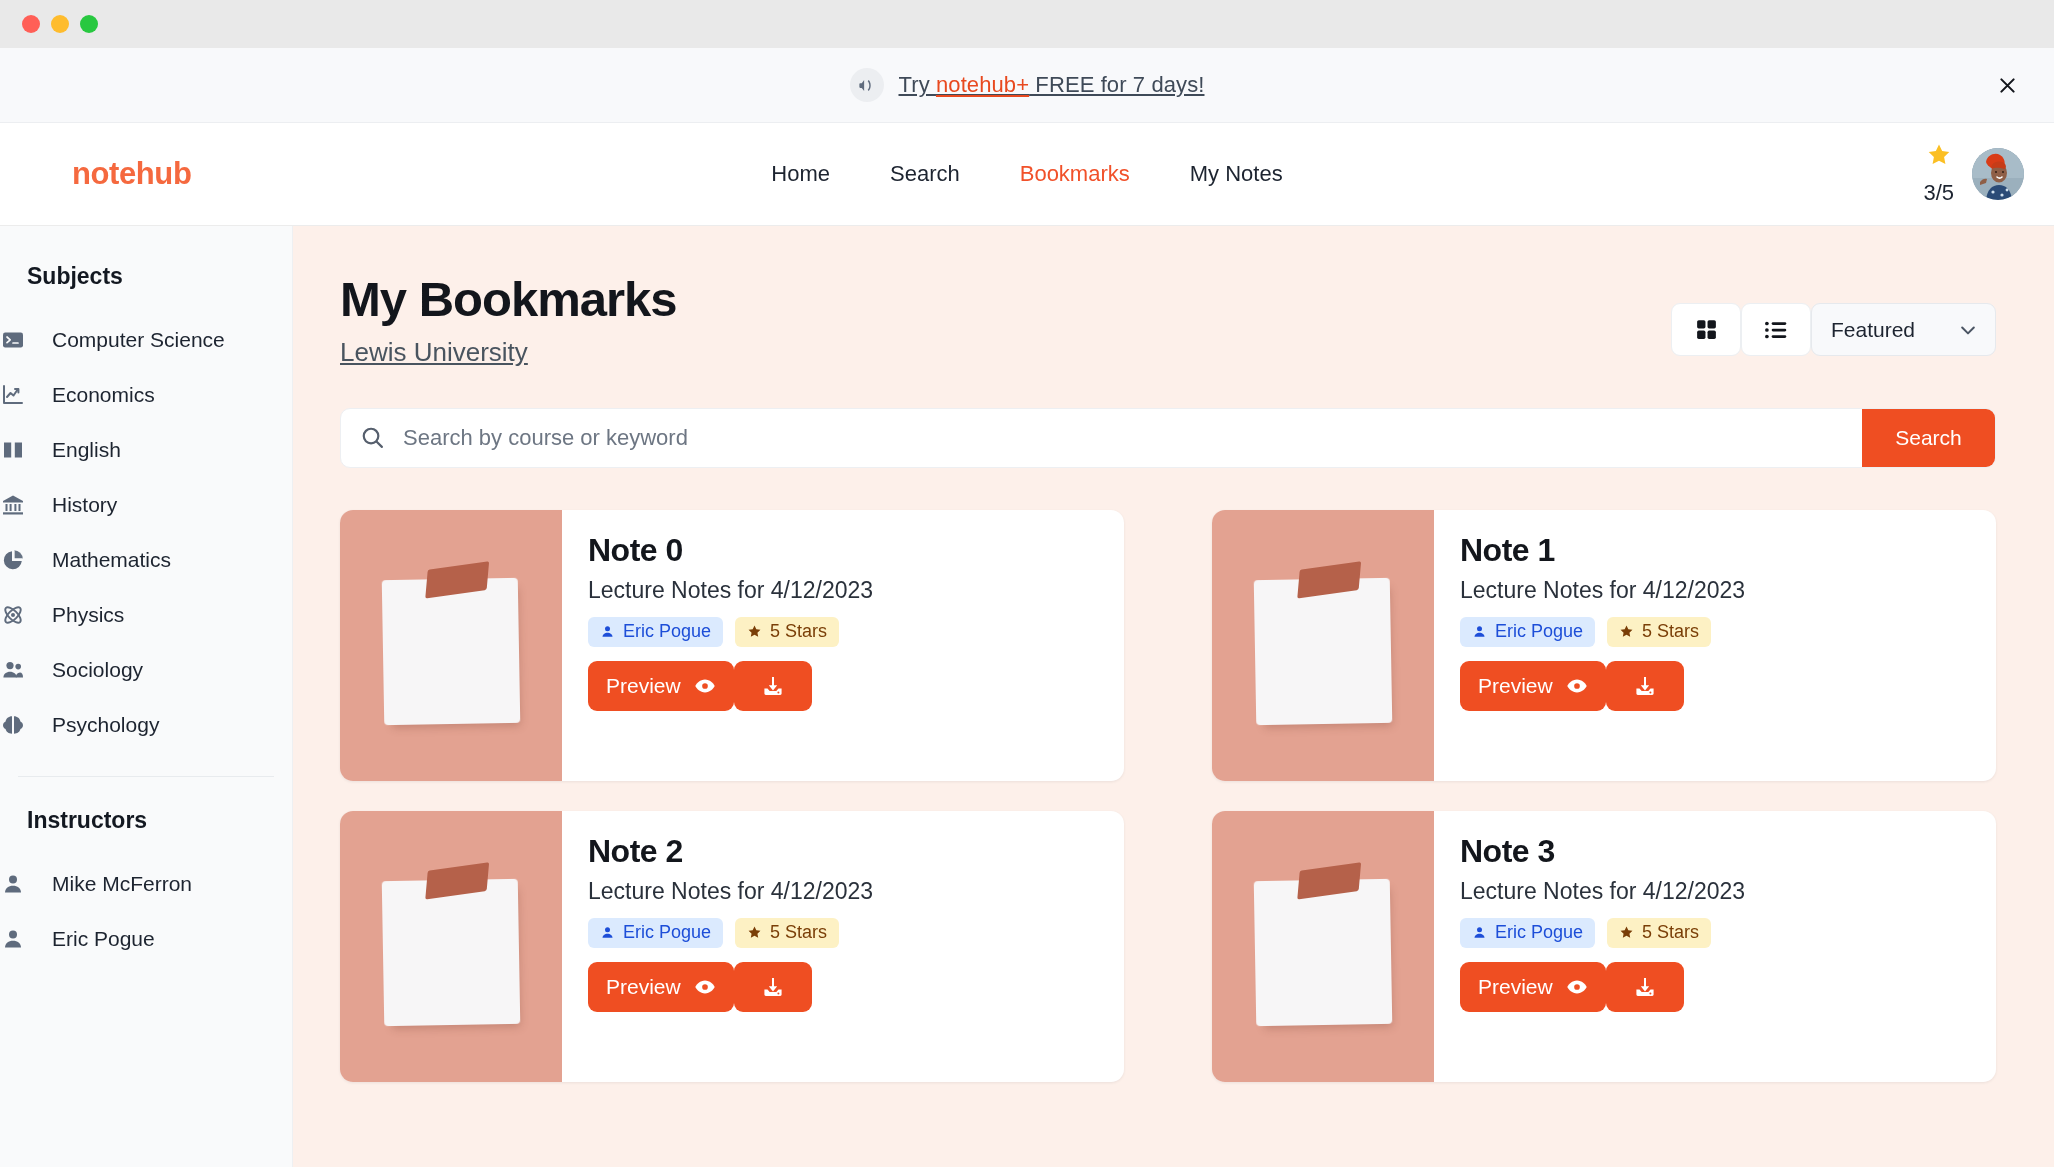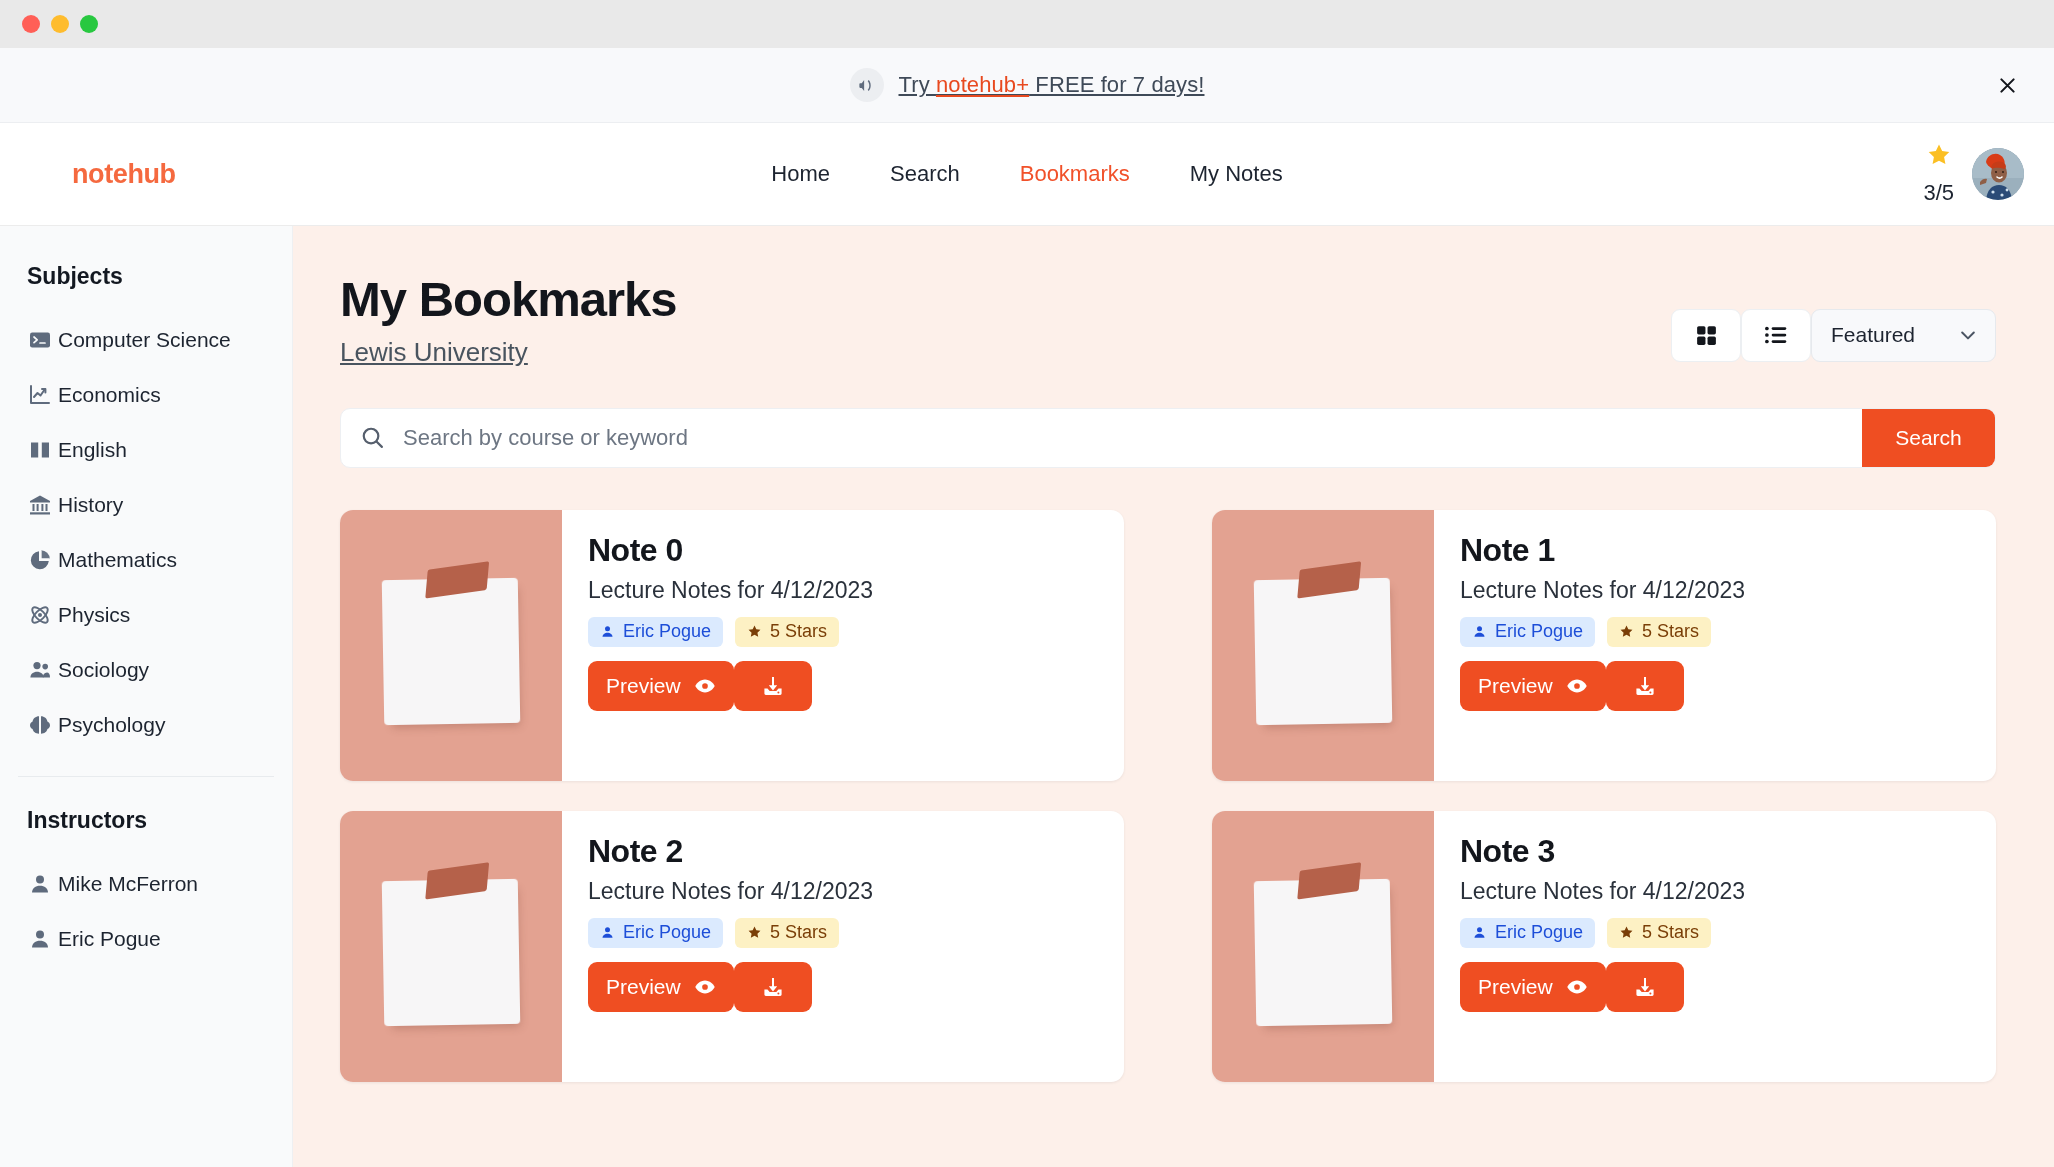--- a/index.html
+++ b/index.html
@@ -64,21 +64,21 @@
   .topnav {
     height: 103px;
     background: #ffffff;
     border-bottom: 1px solid #ececec;
     display: flex;
     align-items: center;
     position: relative;
     padding: 0 30px 0 72px;
   }
   .brand {
-    font-size: 27px;
+    font-size: 31px;
     font-weight: bold;
     color: #f5693f;
     letter-spacing: -.4px;
   }
   .nav-links {
     position: absolute;
     left: 50%;
     transform: translateX(-50%);
     display: flex;
     gap: 60px;
@@ -122,23 +122,22 @@
   .side-heading {
     font-size: 23px;
     font-weight: bold;
     color: #131821;
     padding: 0 0 0 27px;
     margin-bottom: 22px;
   }
   .side-item {
     display: flex;
     align-items: center;
-    gap: 5px;
+    gap: 26px;
     height: 55px;
-    padding-left: 27px;
     cursor: pointer;
   }
   .side-item-label {
     font-size: 21px;
     color: #1d2430;
     white-space: nowrap;
   }
   .side-icon {
     width: 26px; height: 26px;
     display: flex; align-items: center; justify-content: center;
@@ -155,21 +154,21 @@
   
   .main {
     flex: 1;
     background: #fdf0ea;
     padding: 47px 58px 0 47px;
     overflow: hidden;
     position: relative;
   }
   .main-head {
     display: flex;
-    align-items: center;
+    align-items: flex-start;
     margin-bottom: 40px;
   }
   .page-title {
     font-size: 49px;
     font-weight: bold;
     color: #13161c;
     letter-spacing: -1px;
     line-height: 1.1;
   }
   .page-subtitle {

